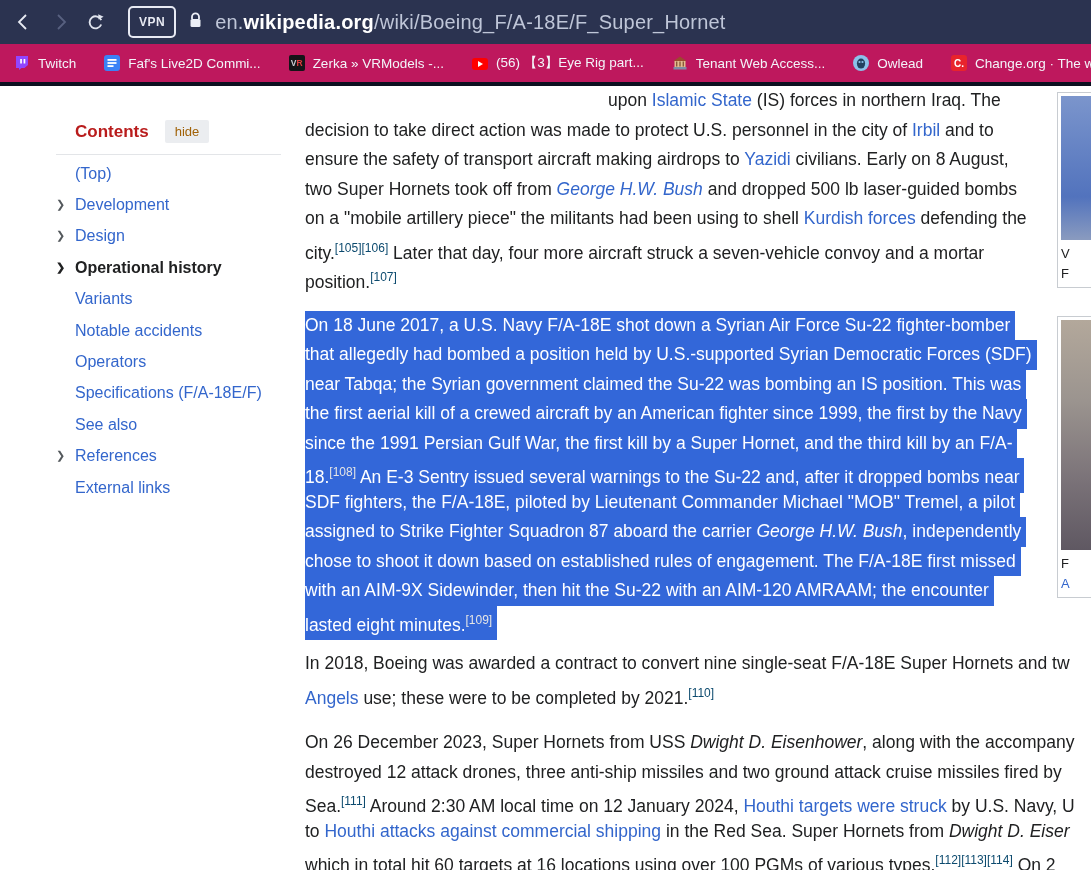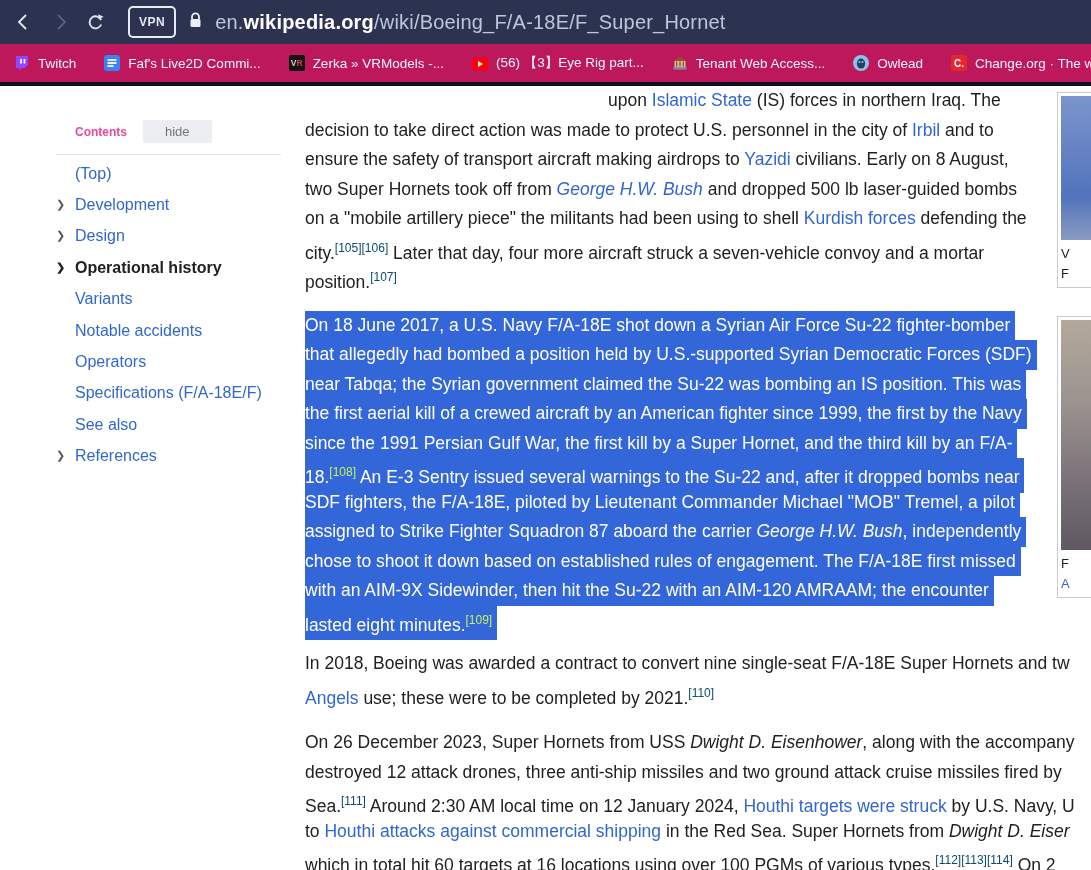--- a/index.html
+++ b/index.html
@@ -24,34 +24,34 @@
     font-weight:bold; display:flex; align-items:center; justify-content:center; }
   .vrbox .r { color:#e23b3e; }
   .cbox { width:16px; height:16px; background:#e8242c; border-radius:3px; color:#fff; font-weight:bold;
     font-size:10px; display:flex; align-items:center; justify-content:center; }
   
   .page { position:relative; width:1091px; height:780px; background:#fff; }
   
   .toc { position:absolute; left:56px; top:34px; width:245px; }
   .toc-head { display:flex; align-items:center; gap:16px; padding-left:19px; padding-bottom:11px;
     border-bottom:1px solid #e3e5e8; margin-bottom:3px; width:225px; }
-  .toc-title { font-size:12px; font-weight:bold; color:#ec4899; }
-  .hide-btn { background:#ebedf0; border-radius:2px; font-size:13px; color:#737373; padding:4px 22px; }
+  .toc-title { font-size:17px; font-weight:bold; color:#b91c1c; }
+  .hide-btn { background:#ebedf0; border-radius:2px; font-size:13px; color:#a16207; padding:4px 10px; }
   .toc-item { position:relative; height:31.4px; display:flex; align-items:center; padding-left:19px;
     font-size:16px; color:#3366cc; }
   .toc-item.active { color:#202122; font-weight:bold; }
   .toc-chev { position:absolute; left:0; top:50%; transform:translateY(-54%); font-size:11px; color:#54595d; }
   
   .content { position:absolute; left:305px; top:0; width:900px; color:#202122; }
   .line { white-space:nowrap; height:29.5px; line-height:29.5px; font-size:17.5px; }
   .wlink { color:#3366cc; }
   .it { font-style:italic; }
   .wref { color:#0c4a6e; font-size:12px; vertical-align:7px; }
   .para.selected .linewrap { background:#3367d9; color:#fff; display:inline-block; padding-right:5px; }
-  .para.selected .wlink, .para.selected .wref { color:#bef264; }
+  .para.selected .wlink, .para.selected .wref { color:#e5e5e5; }
   
   .thumb { position:absolute; left:1057px; width:70px; border:1px solid #c8ccd1; background:#fff; padding:3px; }
   .thumb .timg { width:100%; }
   .t1 .timg { height:144px; background:linear-gradient(180deg,#7b95cc 0%,#5273bd 70%,#8a9bbf 100%); }
   .t2 .timg { height:230px; background:linear-gradient(180deg,#b3a89b 0%,#9b948f 35%,#7a7278 70%,#5f5862 100%); }
   .tcap { font-size:13px; line-height:20px; color:#202122; padding-top:4px; }
   .tcap .wlink { font-size:13px; }
 </style>
 </head>
 <body>
@@ -184,20 +184,23 @@
         </div>
         <div class="toc-item">
           <span>Specifications (F/A-18E/F)</span>
         </div>
         <div class="toc-item">
           <span>See also</span>
         </div>
         <div class="toc-item">
           <span class="toc-chev">❯</span>
           <span>References</span>
+        </div>
+        <div class="toc-item">
+          <span>External links</span>
         </div>
       </div>
   </div>
 
   <div class="content">
       <div class="para" style="margin-top: 0px;">
         <div class="line" style="margin-left: 303px;"><span class="linewrap"><span class="">upon </span><span class="wlink">Islamic State</span><span class=""> (IS) forces in northern Iraq. The</span></span></div>
         <div class="line"><span class="linewrap"><span class="">decision to take direct action was made to protect U.S. personnel in the city of </span><span class="wlink">Irbil</span><span class=""> and to</span></span></div>
         <div class="line"><span class="linewrap"><span class="">ensure the safety of transport aircraft making airdrops to </span><span class="wlink">Yazidi</span><span class=""> civilians. Early on 8 August,</span></span></div>
         <div class="line"><span class="linewrap"><span class="">two Super Hornets took off from </span><span class="wlink it">George H.W. Bush</span><span class=""> and dropped 500 lb laser-guided bombs</span></span></div>

